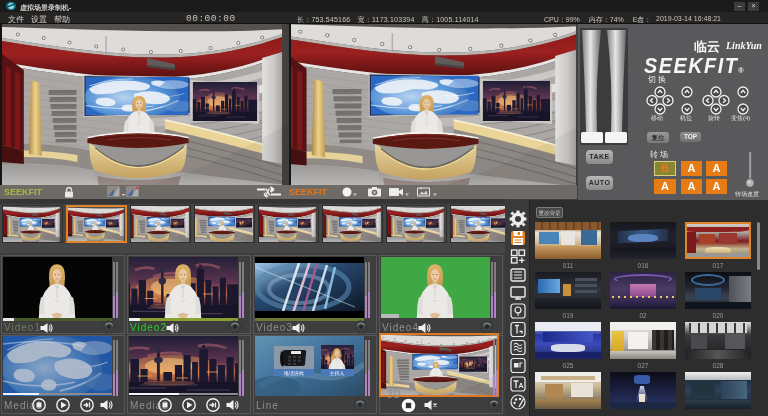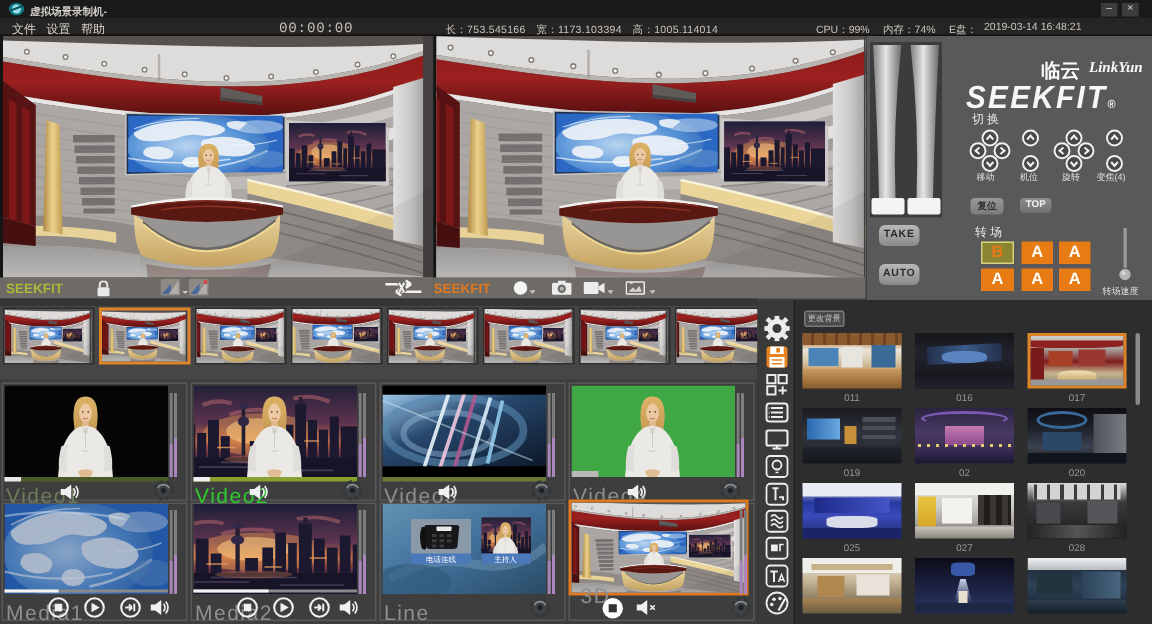--- a/index.html
+++ b/index.html
@@ -7,21 +7,21 @@
 .abs{position:absolute}
 .titlebar{left:0;top:0;width:768px;height:12px;background:#1a1a1a}
 .menubar{left:0;top:12px;width:768px;height:12px;background:#262524;border-bottom:1px solid #111}
 .t7{font-size:7px;color:#c8c4c0}
 .t8{font-size:8px;color:#d8d4d0}
 .winbar{height:14px;background:#6e6a66;color:#b0bc3c;font-size:10px}
 .gallery{left:505px;top:200px;width:263px;height:216px;background:#2d2d2d}
 .toolcol{left:505px;top:200px;width:25px;height:216px;background:#3a3a3a;border-right:1px solid #222}
 .gthumb{position:absolute;width:66px;height:37px;overflow:hidden}
 .glabel{position:absolute;width:66px;text-align:center;font-size:6.5px;color:#9a9a9a}
-.vlabel{font-size:14px;color:#8f8f8f;letter-spacing:1px}
+.vlabel{font-size:10px;color:#8f8f8f;letter-spacing:1px}
 </style></head>
 <body>
 <div class="app">
 
 <div class="abs titlebar"></div>
 <svg class="abs" style="left:5px;top:1px" width="12" height="10" viewBox="0 0 12 10">
       <ellipse cx="6" cy="5" rx="5" ry="4.2" fill="#0e7a8a"></ellipse>
       <path d="M3 5a3 3 0 0 1 6 0a3 3 0 0 1-6 0" fill="#9adfe8"></path>
       <path d="M2 6l8-3" stroke="#0b5560" stroke-width="1.4"></path>
     </svg>

